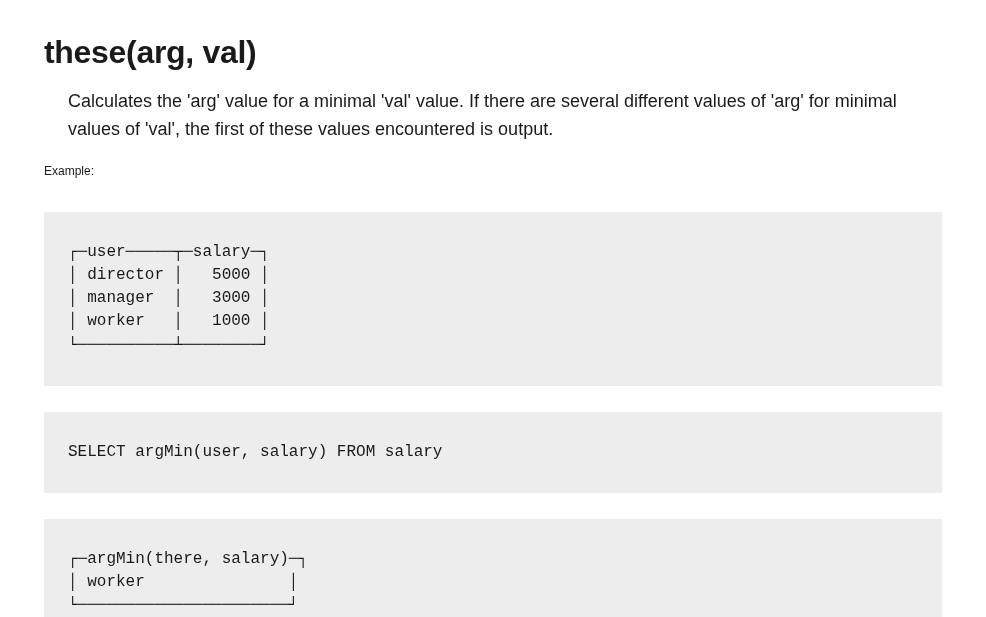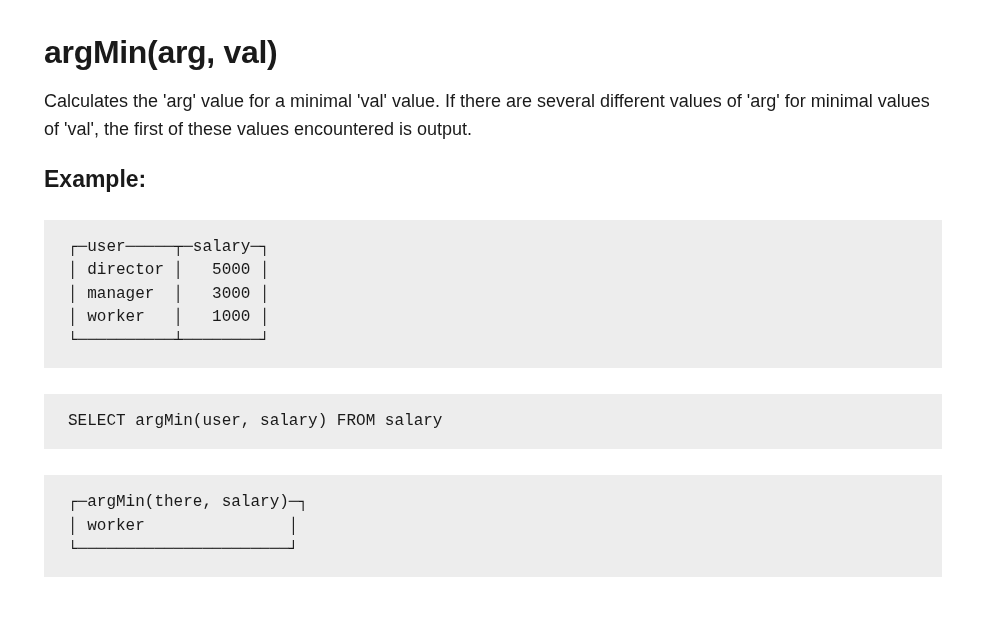--- a/index.html
+++ b/index.html
@@ -20,45 +20,46 @@
       font-size: 32px;
       font-weight: 700;
       margin-bottom: 12px;
       letter-spacing: -0.3px;
     }
     .description {
       font-size: 18px;
       line-height: 1.55;
       margin-bottom: 18px;
       color: #1a1a1a;
+      margin-left: 24px;
     }
     .example-label {
-      font-size: 23px;
-      font-weight: 700;
-      margin-bottom: 24px;
+      font-size: 12px;
+      font-weight: 400;
+      margin-bottom: 32px;
     }
     .code-block {
       background: #ededed;
-      padding: 16px 24px;
+      padding: 29px 24px;
       margin-bottom: 26px;
       font-family: "SFMono-Regular", Consolas, "Liberation Mono", Menlo, monospace;
       font-size: 16px;
       line-height: 1.45;
       white-space: pre;
       color: #1a1a1a;
       overflow-x: auto;
     }
     .code-block:last-child {
       margin-bottom: 0;
     }
   </style>
 </head>
 <body>
 
-<h1>argMin(arg, val)</h1>
+<h1>these(arg, val)</h1>
 
 <p class="description">Calculates the 'arg' value for a minimal 'val' value. If there are several different values of 'arg' for minimal values of 'val', the first of these values encountered is output.</p>
 
 <p class="example-label">Example:</p>
 
 <div class="code-block">┌─user─────┬─salary─┐
 │ director │   5000 │
 │ manager  │   3000 │
 │ worker   │   1000 │
 └──────────┴────────┘</div>

